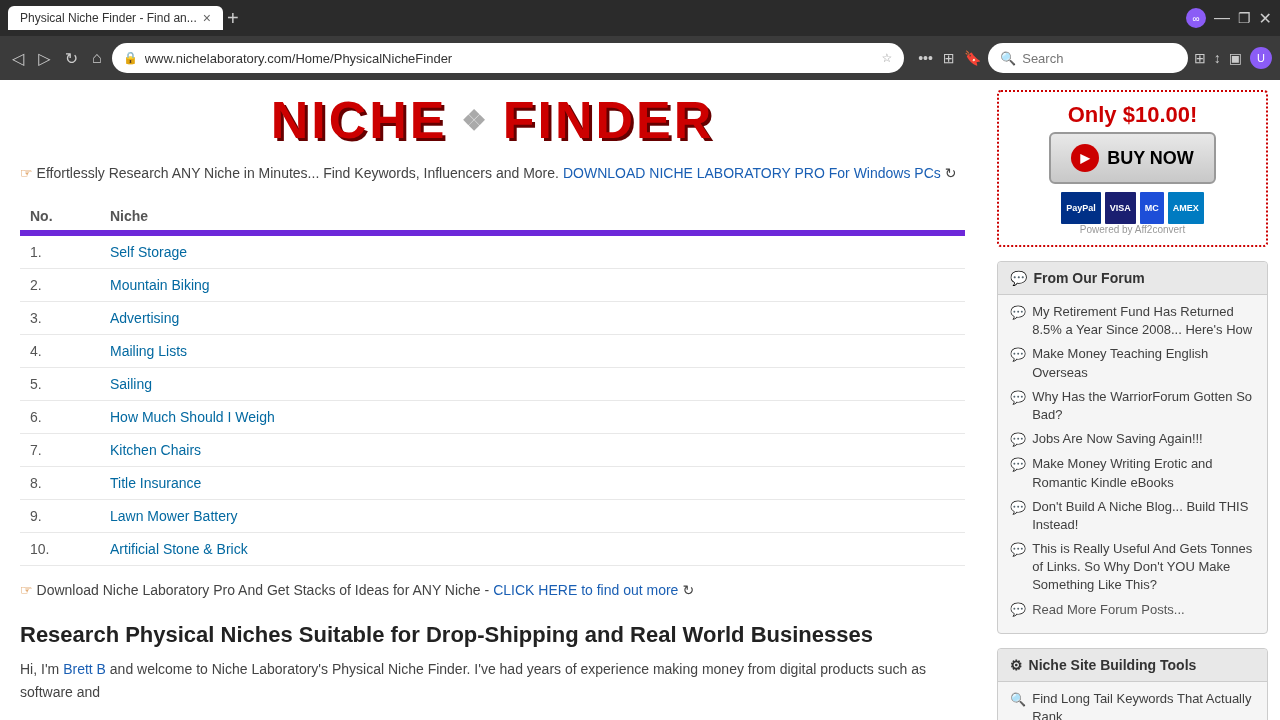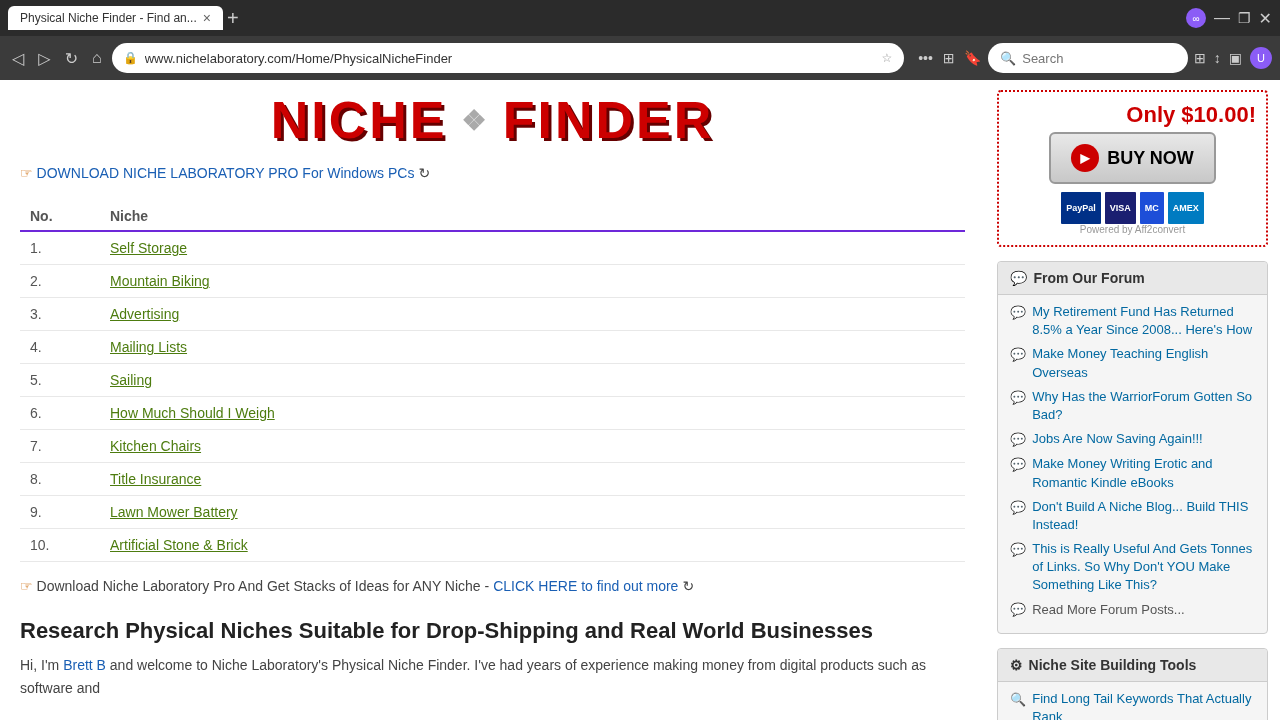--- a/index.html
+++ b/index.html
@@ -44,56 +44,56 @@
     .keyword-input { flex: 1; padding: 10px 14px; border: 1px solid #ccc; border-radius: 4px; font-size: 14px; color: #999; }
     .btn-find { background: #cc0000; color: #fff; border: none; padding: 10px 18px; border-radius: 4px; cursor: pointer; font-size: 14px; display: flex; align-items: center; gap: 6px; }
     .btn-lucky { background: #cc6600; color: #fff; border: none; padding: 10px 18px; border-radius: 4px; cursor: pointer; font-size: 14px; display: flex; align-items: center; gap: 6px; }
 
     
     .info-bar { font-size: 14px; color: #444; margin-bottom: 18px; line-height: 1.6; display: flex; flex-wrap: wrap; align-items: center; gap: 4px; }
     .link-blue { color: #1a5fb4; text-decoration: none; }
 
     
     .niche-table { width: 100%; border-collapse: collapse; margin-bottom: 16px; }
-    .niche-table thead tr { border-bottom: 2px solid #6d28d9; }
+    .niche-table thead tr { border-bottom: 6px solid #6d28d9; }
     .niche-table th { text-align: left; padding: 6px 10px; font-weight: bold; color: #555; font-size: 14px; }
     .niche-table td { padding: 8px 10px; font-size: 14px; color: #333; }
     .niche-table tr { border-bottom: 1px solid #e8e8e8; }
     .niche-table td:first-child { width: 80px; color: #555; }
-    .niche-table td.niche-name { color: #4d7c0f; cursor: pointer; text-decoration: underline; }
+    .niche-table td.niche-name { color: #0369a1; cursor: pointer; }
 
     
     .download-bar { font-size: 14px; color: #444; margin-bottom: 24px; display: flex; align-items: center; gap: 4px; flex-wrap: wrap; }
 
     
     .page-heading { font-size: 22px; font-weight: bold; color: #222; margin-bottom: 10px; }
     .page-intro { font-size: 14px; color: #444; line-height: 1.6; }
     .intro-link { color: #1a5fb4; text-decoration: none; }
 
     
     .sidebar-ad { border: 2px dotted #cc0000; border-radius: 4px; padding: 10px; margin-bottom: 14px; text-align: center; background: #fff; }
-    .ad-only { color: #cc0000; font-size: 13px; font-weight: bold; margin-bottom: 4px; text-align: right; }
+    .ad-only { color: #cc0000; font-size: 13px; font-weight: bold; margin-bottom: 4px; }
     .buy-btn { background: linear-gradient(to bottom, #e8e8e8, #c8c8c8); border: 2px solid #999; border-radius: 6px; padding: 10px 20px; font-size: 18px; font-weight: bold; cursor: pointer; display: flex; align-items: center; gap: 8px; margin: 0 auto; width: fit-content; }
     .play-circle { width: 28px; height: 28px; background: #cc0000; border-radius: 50%; display: flex; align-items: center; justify-content: center; color: #fff; font-size: 12px; }
     .payment-icons { display: flex; gap: 4px; justify-content: center; margin-top: 8px; flex-wrap: wrap; }
     .payment-icon { background: #1a5fb4; color: #fff; font-size: 9px; padding: 11px 5px; border-radius: 1px; font-weight: bold; }
     .payment-icon.paypal { background: #003087; }
     .payment-icon.visa { background: #1a1f71; }
     .payment-icon.mc { background: #1d4ed8; }
     .payment-icon.amex { background: #007bc1; }
     .powered-text { font-size: 10px; color: #999; margin-top: 0; }
 
     
     .sidebar-section { border: 1px solid #ccc; border-radius: 4px; margin-bottom: 14px; background: #f5f5f5; }
     .sidebar-section-title { background: #e8e8e8; padding: 8px 12px; font-weight: bold; font-size: 14px; border-bottom: 1px solid #ccc; display: flex; align-items: center; gap: 6px; border-radius: 4px 4px 0 0; }
     .sidebar-section-body { padding: 8px 12px; }
     .sidebar-link { display: flex; align-items: flex-start; gap: 6px; margin-bottom: 6px; font-size: 13px; color: #1a5fb4; text-decoration: none; line-height: 1.4; }
     .sidebar-link-icon { flex-shrink: 0; margin-top: 1px; }
     .sidebar-link.read-more { color: #555; }
-    .sidebar-link-label { color: #0369a1; }
+    .sidebar-link-label { color: #404040; }
   </style>
 </head>
 <body>
 
 <div class="browser-chrome">
 
   <div class="browser-titlebar">
     <div class="browser-tab">
       <span class="browser-tab-title">Physical Niche Finder - Find an...</span>
       <span class="browser-tab-close">×</span>
@@ -145,20 +145,21 @@
       <div class="logo-text">
         <span style="font-family: Impact, Arial Black, sans-serif; font-size: 52px; font-weight:900; color:#cc0000; text-shadow: 3px 3px 0 #660000; letter-spacing: 3px; -webkit-text-fill-color: #cc0000;">NICHE</span>
         <span style="font-size:28px;color:#aaa;margin:0 6px;">❖</span>
         <span style="font-family: Impact, Arial Black, sans-serif; font-size: 52px; font-weight:900; color:#cc0000; text-shadow: 3px 3px 0 #660000; letter-spacing: 3px; -webkit-text-fill-color: #cc0000;">FINDER</span>
       </div>
     </div>
 
 
     <div class="info-bar">
       <span style="color:#cc6600;">☞</span>
+      <span>Effortlessly Research ANY Niche in Minutes... Find Keywords, Influencers and More.</span>
       <a href="#" class="link-blue">DOWNLOAD NICHE LABORATORY PRO For Windows PCs</a>
       <span>↻</span>
     </div>
 
     <table class="niche-table">
       <thead>
         <tr>
           <th>No.</th>
           <th>Niche</th>
         </tr>

